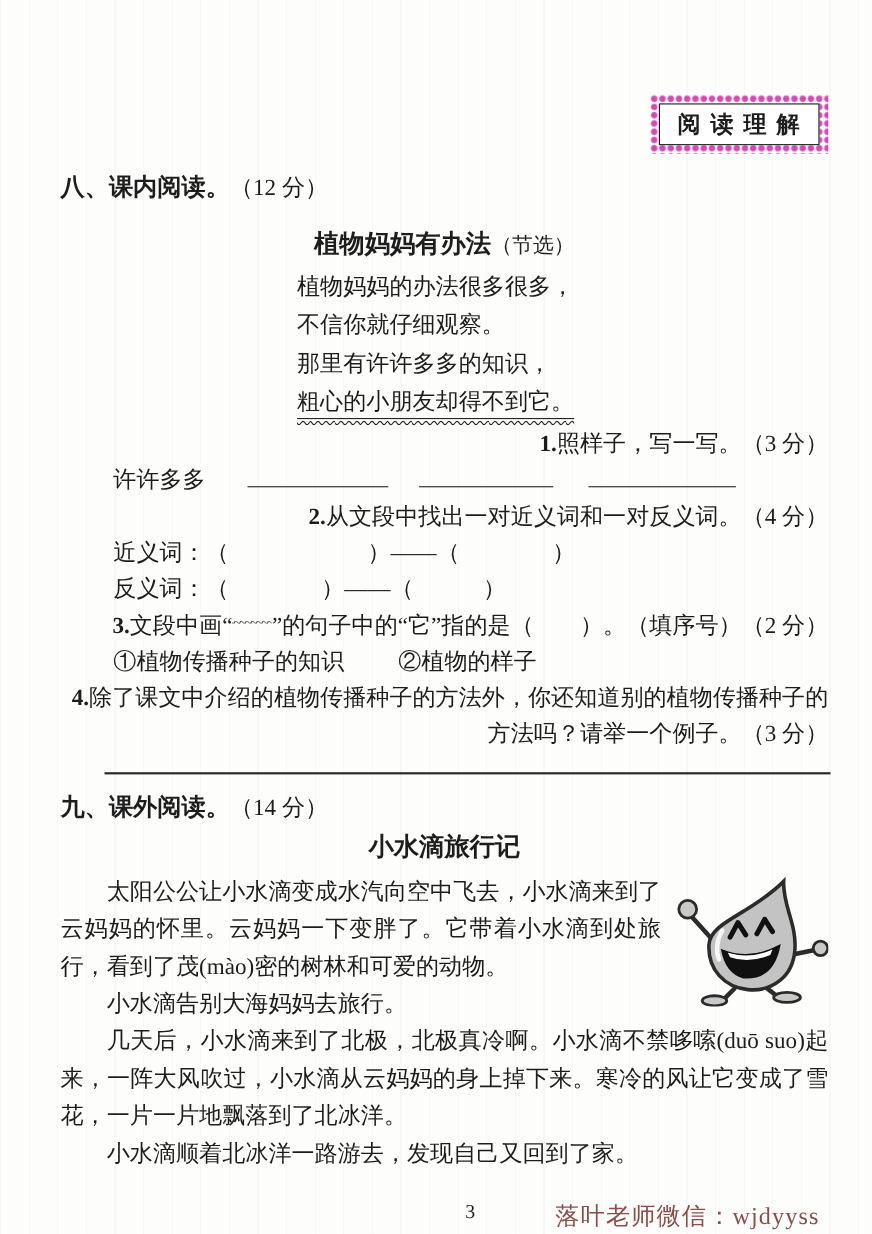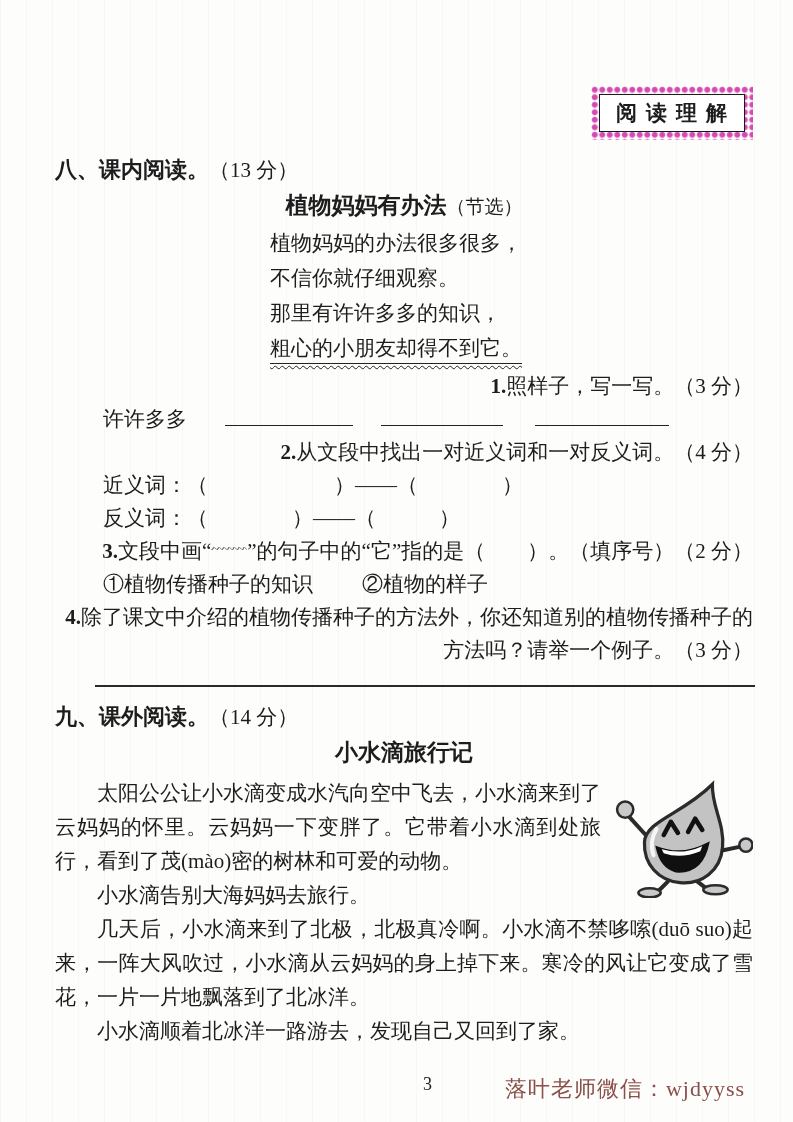--- a/index.html
+++ b/index.html
@@ -44,21 +44,21 @@
     font-weight: bold;
     font-size: 22px;
     line-height: 27px;
   }
   .sec-heading .score {
     font-family: "Liberation Serif", "DejaVu Serif", serif;
     font-weight: normal;
     font-size: 21px;
   }
   .passage-title {
-    margin-top: 7px;
+    margin-top: 23px;
     text-align: center;
     font-family: "Liberation Sans", "DejaVu Sans", sans-serif;
     font-weight: bold;
     font-size: 23px;
     line-height: 28px;
   }
   .passage-title .note {
     font-family: "Liberation Serif", "DejaVu Serif", serif;
     font-weight: normal;
     font-size: 19px;
@@ -162,21 +162,21 @@
 <body>
 
 <div class="banner-wrap">
   <div class="banner-outer">
     <div class="banner-inner">阅读理解</div>
   </div>
 </div>
 
 <div>
   <div class="sec-heading">
-    <span>八、课内阅读。</span><span class="score">（13 分）</span>
+    <span>八、课内阅读。</span><span class="score">（12 分）</span>
   </div>
 
   <div class="passage-title">
     <span>植物妈妈有办法</span><span class="note">（节选）</span>
   </div>
 
   <div class="poem">
     <p>植物妈妈的办法很多很多，</p>
     <p>不信你就仔细观察。</p>
     <p>那里有许许多多的知识，</p>

